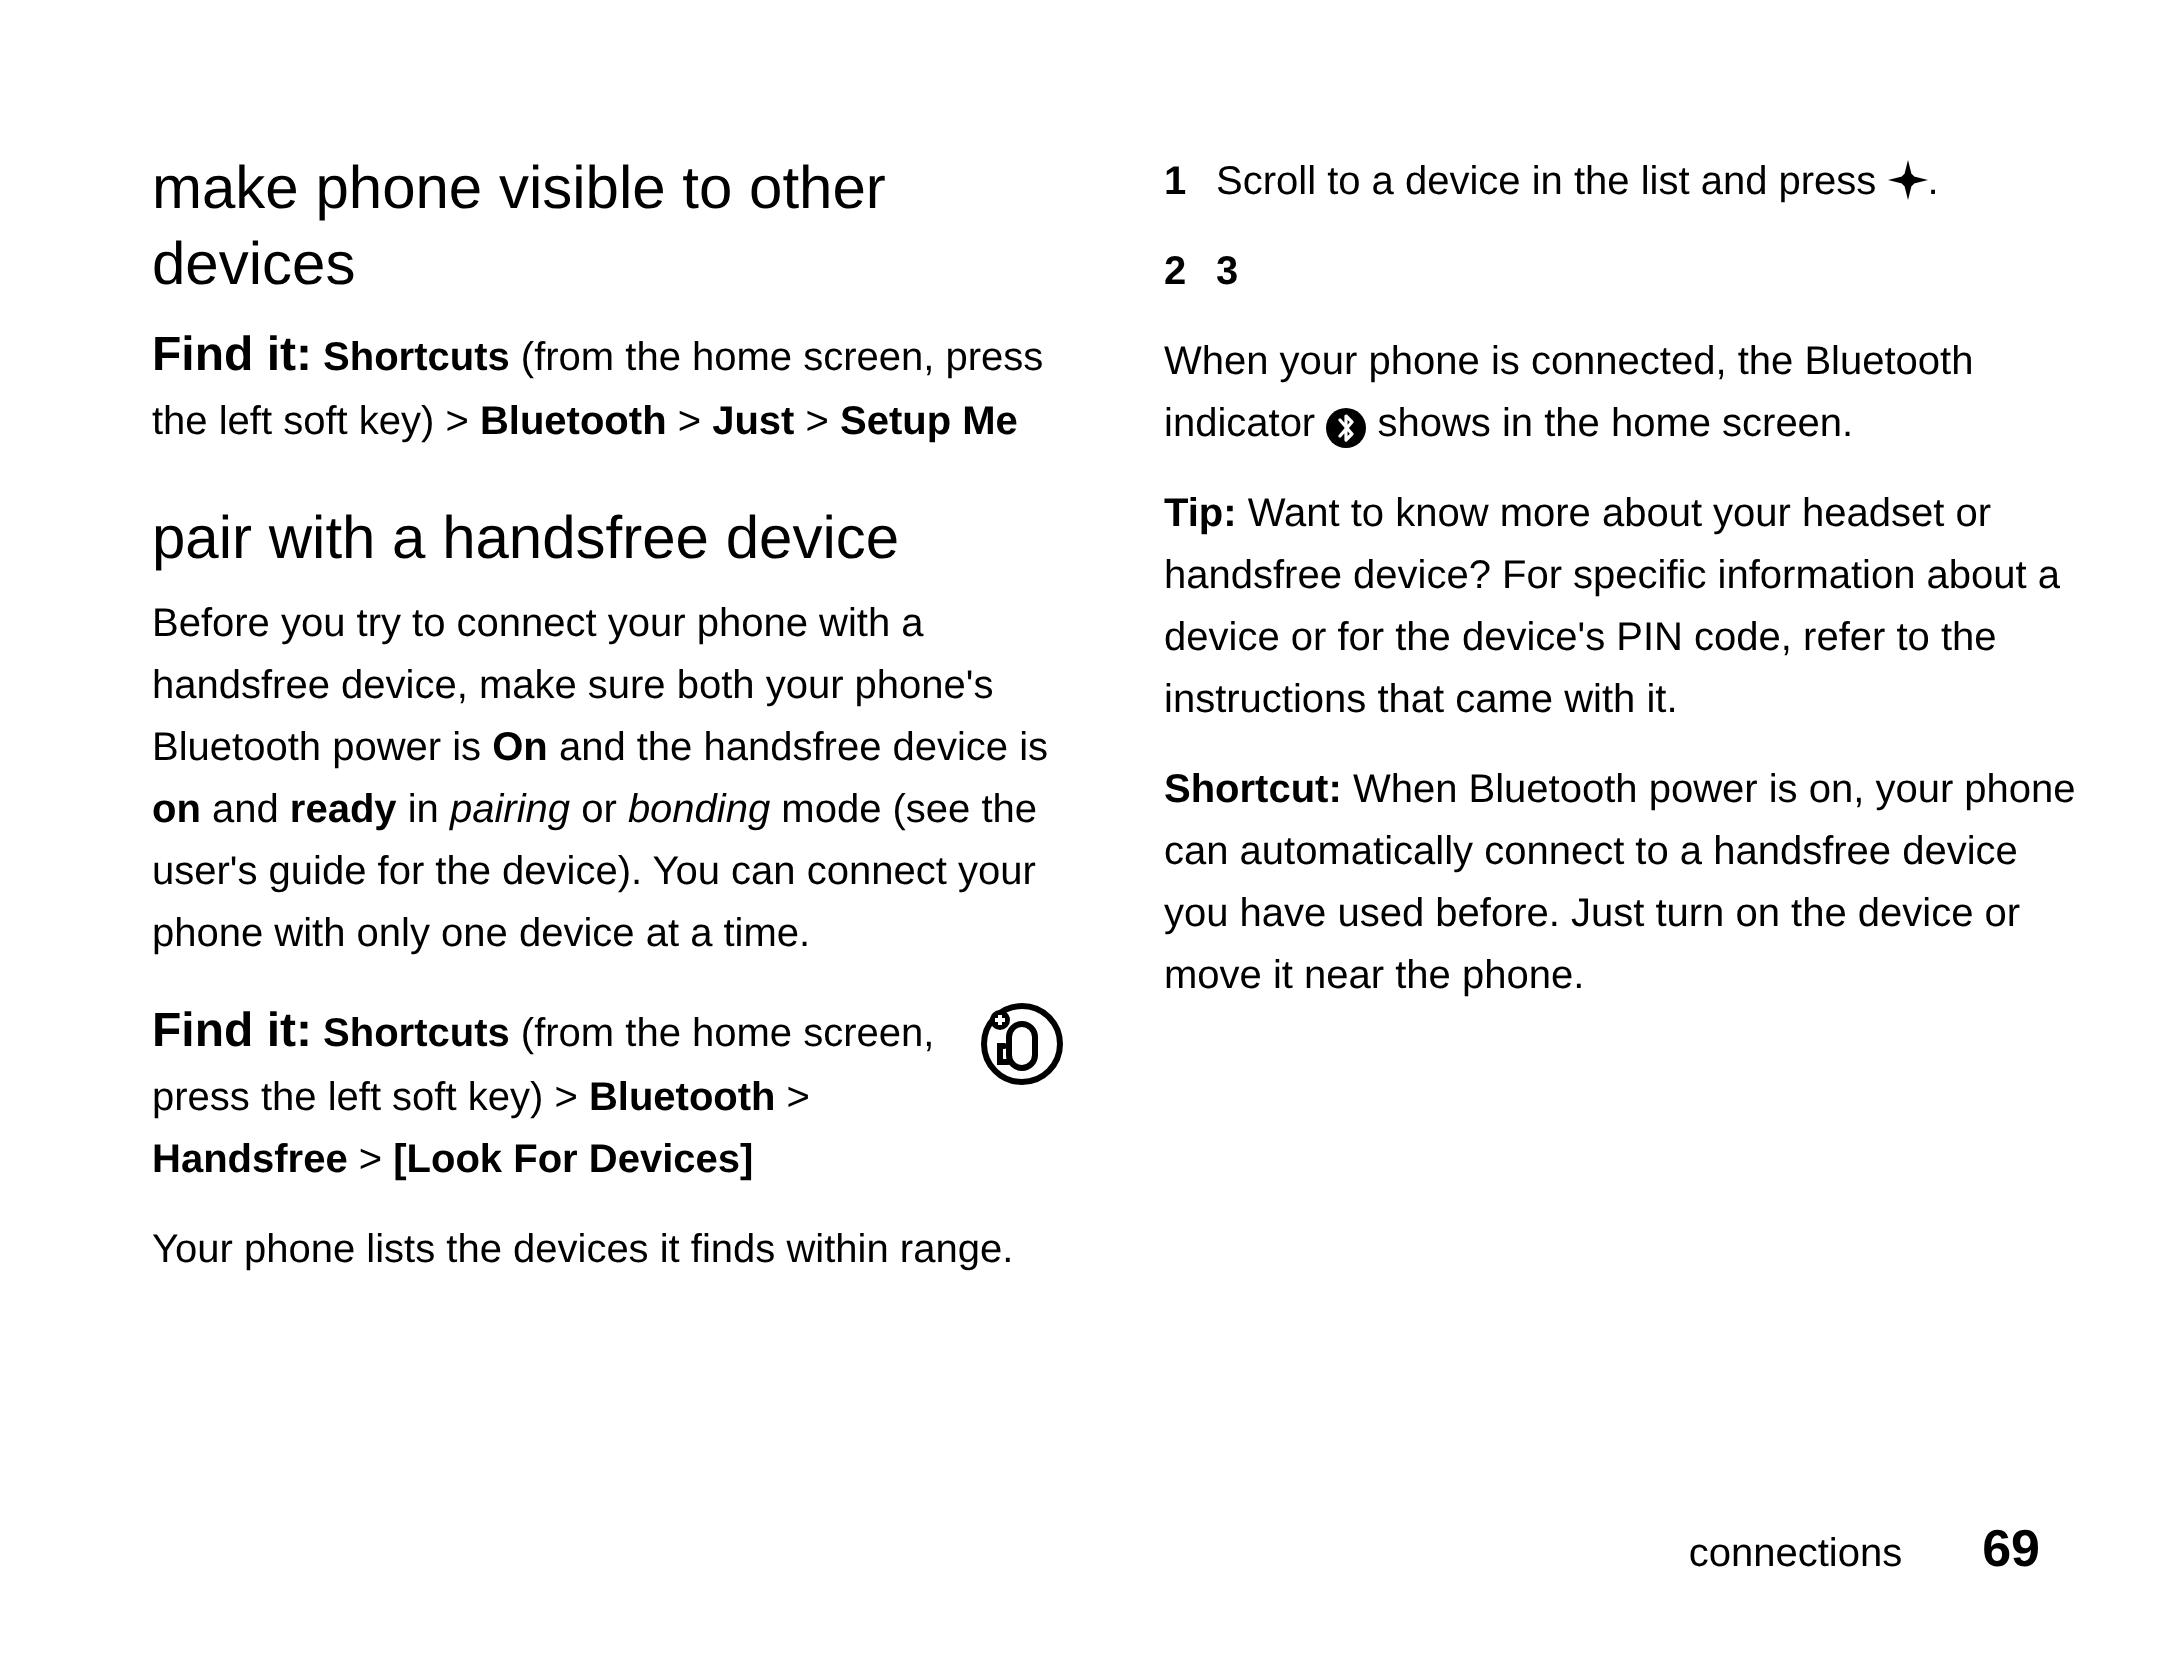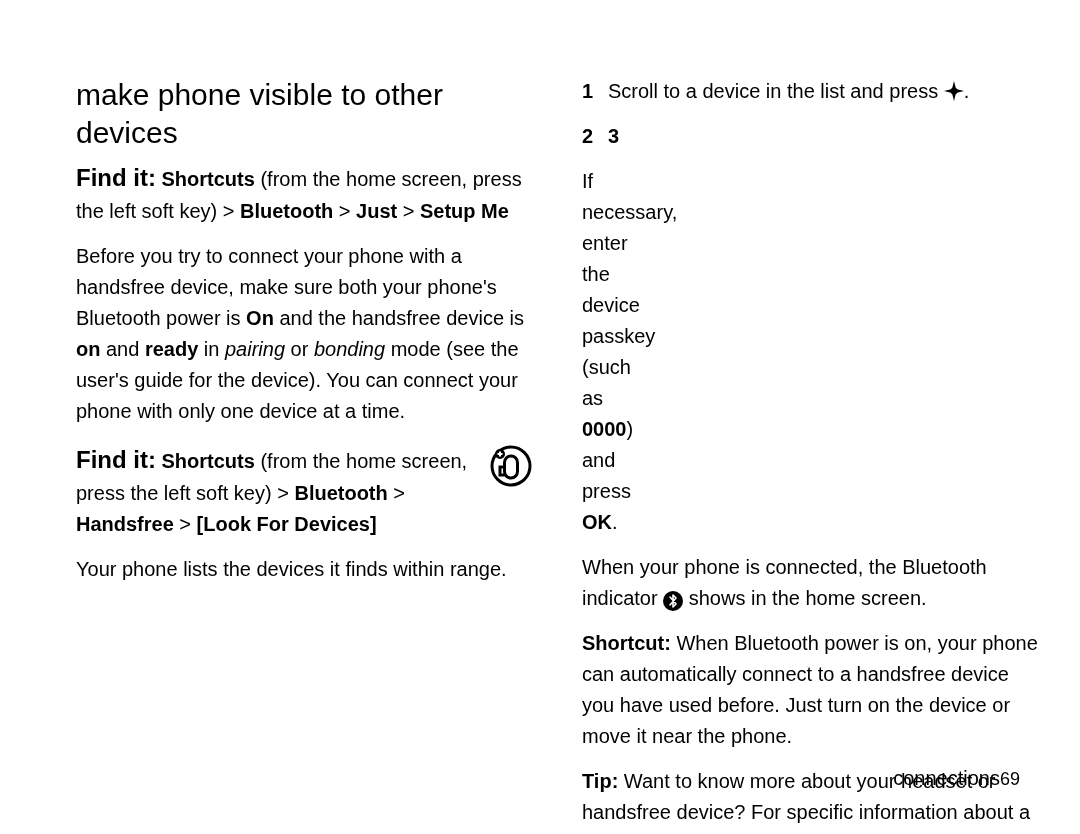--- a/index.html
+++ b/index.html
@@ -54,39 +54,41 @@
     font-size: 14px; font-weight: 700;
     vertical-align: -3px;
   }
   .headset-svg { vertical-align: middle; float: right; margin-left: 10px; margin-top: 4px;}
   .footer {
     position: absolute;
     right: 60px;
     bottom: 40px;
     display: flex;
     align-items: baseline;
+    gap: 40px;
     font-size: 20px;
   }
   .footer .section { font-weight: 400; }
-  .footer .pg { font-size: 18px; font-weight: 400; }
+  .footer .pg { font-size: 26px; font-weight: 700; }
 </style>
 </head>
 <body>
 
 <div class="page">
 
   <div class="col">
 
     <h2 class="first">make phone visible to other devices</h2>
 
 
     <p class="findit">
       <span class="lead">Find it:</span><span class="cond"> Shortcuts</span><span> (from the home screen, press the left soft key) &gt; </span><span class="cond">Bluetooth</span><span> &gt; </span><span class="cond">Just</span><span> &gt; </span><span class="cond">Setup Me</span>
     </p>
 
+    <h2 class="gap">pair with a handsfree device</h2>
 
     <p>
       <span>Before you try to connect your phone with a handsfree device, make sure both your phone's Bluetooth power is </span><span class="cond">On</span><span> and the handsfree device is </span><span class="b">on</span><span> and </span><span class="b">ready</span><span> in </span><span class="i">pairing</span><span> or </span><span class="i">bonding</span><span> mode (see the user's guide for the device). You can connect your phone with only one device at a time.</span>
     </p>
 
     <p class="findit">
       <svg class="headset-svg" width="42" height="42" viewBox="0 0 42 42">
         <circle cx="21" cy="21" r="19" fill="none" stroke="#000" stroke-width="3"></circle>
         <rect x="14.5" y="11" width="13" height="22" rx="6.5" fill="none" stroke="#000" stroke-width="3"></rect>
         <path d="M12 22 h-2 v8 h4" fill="none" stroke="#000" stroke-width="3" stroke-linecap="round"></path>
@@ -108,39 +110,36 @@
       <div class="li">
         <span>Scroll to a device in the list and press </span><svg class="nav-svg" width="20" height="20" viewBox="0 0 20 20">
             <polygon points="10,0 12,8 20,10 12,12 10,20 8,12 0,10 8,8" fill="#000"></polygon>
             <circle cx="10" cy="10" r="3.5" fill="#000"></circle>
           </svg><span>.</span>
       </div>
 
       <div class="num">2</div>
 
       <div class="num">3</div>
-      <div class="li">
-        <span>If necessary, enter the device passkey (such as </span><span class="cond">0000</span><span>) and press </span><span class="cond">OK</span><span>.</span>
-      </div>
     </div>
 
     <p>
       <span>When your phone is connected, the Bluetooth indicator </span><span class="bt-badge">
           <svg width="10" height="14" viewBox="0 0 10 14">
             <path d="M2 3 L8 10 L5 13 L5 1 L8 4 L2 11" fill="none" stroke="#fff" stroke-width="1.6" stroke-linejoin="round" stroke-linecap="round"></path>
           </svg>
         </span><span> shows in the home screen.</span>
     </p>
 
     <p>
-      <span class="b">Shortcut:</span><span> When Bluetooth power is on, your phone can automatically connect to a handsfree device you have used before. Just turn on the device or move it near the phone.</span>
+      <span class="b">Tip:</span><span> Want to know more about your headset or handsfree device? For specific information about a device or for the device's PIN code, refer to the instructions that came with it.</span>
     </p>
 
     <p>
-      <span class="b">Tip:</span><span> Want to know more about your headset or handsfree device? For specific information about a device or for the device's PIN code, refer to the instructions that came with it.</span>
+      <span class="b">Shortcut:</span><span> When Bluetooth power is on, your phone can automatically connect to a handsfree device you have used before. Just turn on the device or move it near the phone.</span>
     </p>
 
   </div>
 
   <div class="footer">
     <span class="section">connections</span>
     <span class="pg">69</span>
   </div>
 
 </div>

